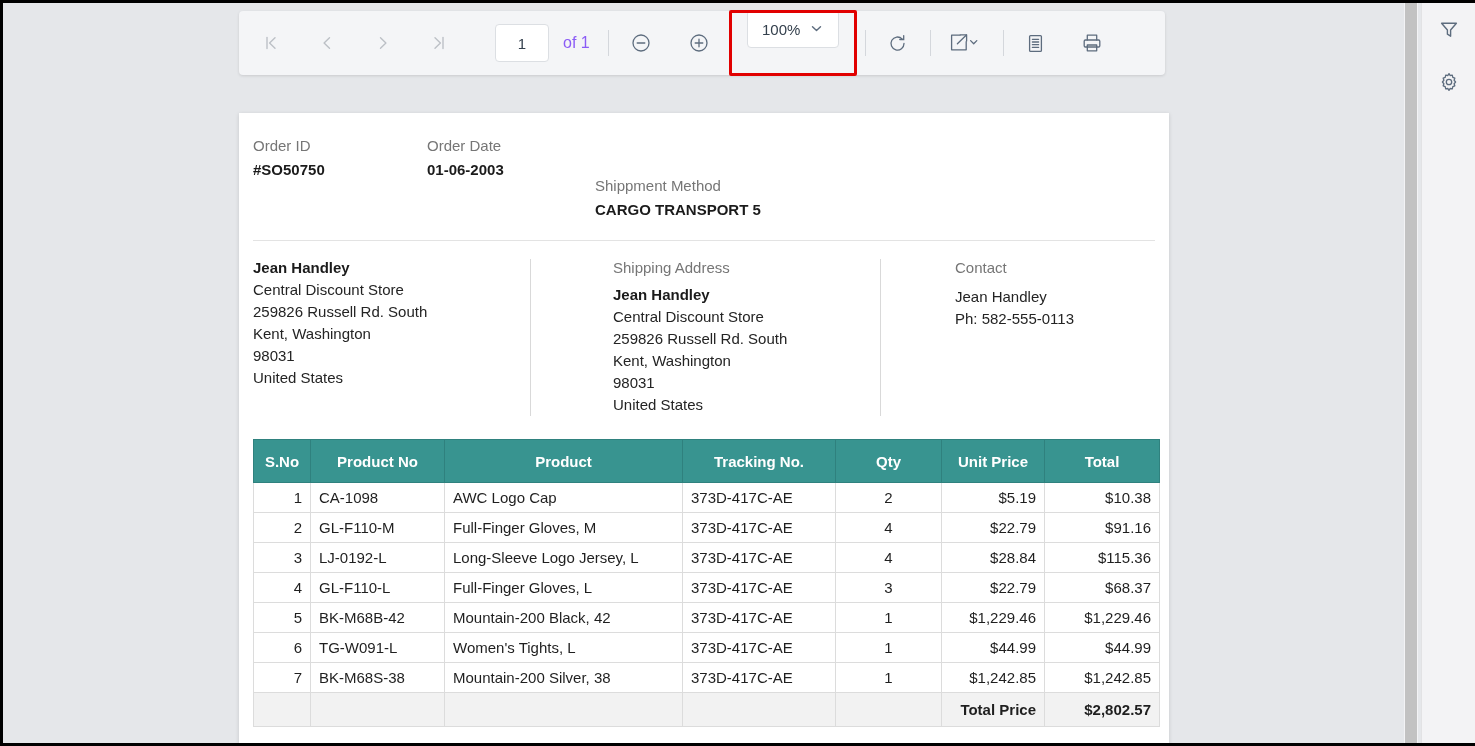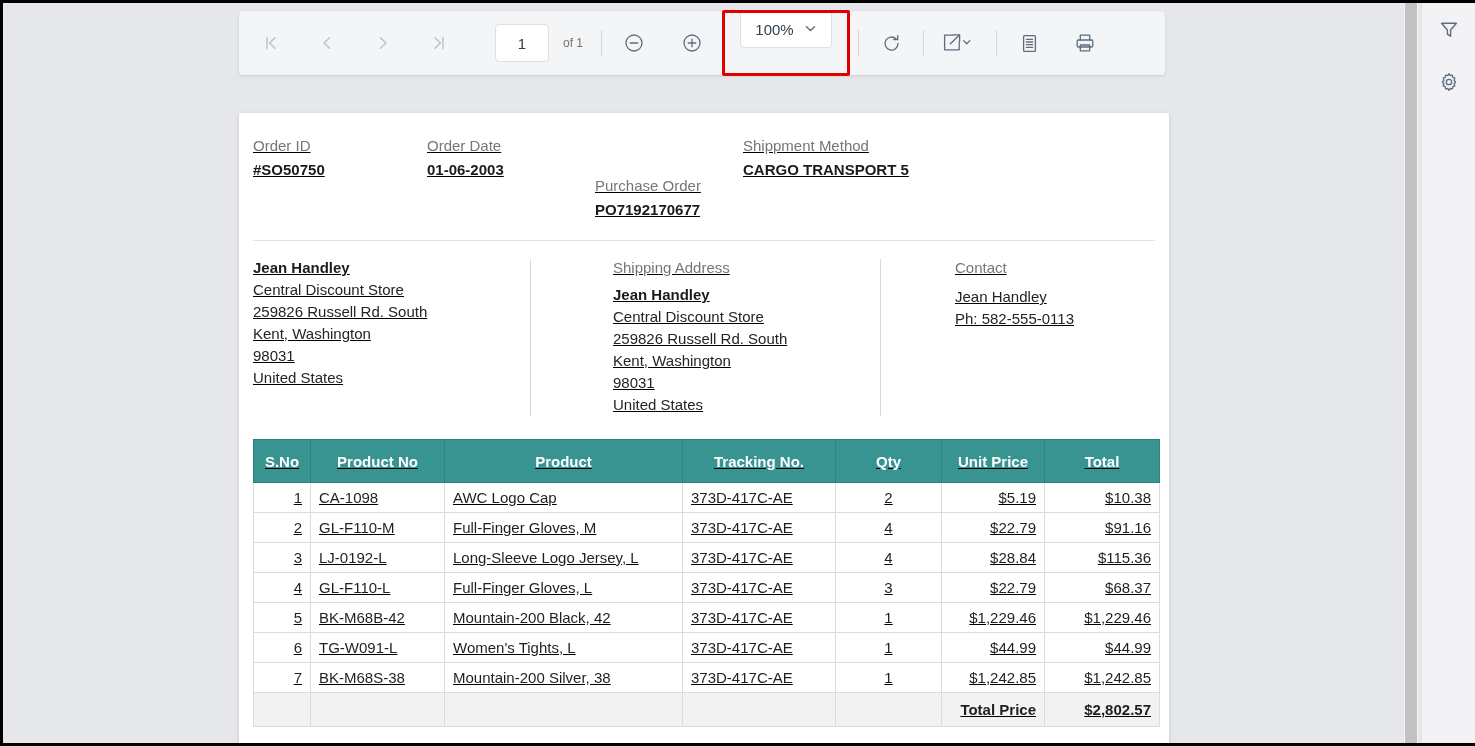--- a/index.html
+++ b/index.html
@@ -78,22 +78,22 @@
     border-radius: 4px;
     font-family: "Liberation Sans", sans-serif;
     font-size: 15px;
     color: #34404d;
     text-align: center;
     outline: none;
     flex: none;
   }
 
   .page-of {
-    font-size: 12px;
-    color: #737373;
+    font-size: 16px;
+    color: #8b5cf6;
     margin: 0 0 0 14px;
     white-space: nowrap;
     flex: none;
   }
 
   .zoom-wrap {
     position: relative;
     flex: none;
     width: 128px;
     height: 66px;
@@ -144,21 +144,21 @@
     align-items: center;
     padding: 0 14px 0 14px;
   }
   .doc-title {
     color: #ffffff;
     font-size: 20px;
     font-weight: bold;
     letter-spacing: .2px;
   }
 
-  .doc-body { padding: 0 14px; text-decoration: underline; }
+  .doc-body { padding: 0 14px; }
 
   
   .meta-row {
     display: flex;
     padding: 24px 0 22px 0;
     border-bottom: 1px solid #e3e3e3;
   }
   .meta-cell { flex: none; }
   .meta-cell:nth-child(1) { width: 174px; }
   .meta-cell:nth-child(2) { width: 168px; }
@@ -430,24 +430,20 @@
       <div class="doc-body">
 
         <div class="meta-row">
           <div class="meta-cell">
             <div class="meta-label">Order ID</div>
             <div class="meta-value">#SO50750</div>
           </div>
           <div class="meta-cell">
             <div class="meta-label">Order Date</div>
             <div class="meta-value">01-06-2003</div>
-          </div>
-          <div class="meta-cell">
-            <div class="meta-label">Purchase Order</div>
-            <div class="meta-value">PO7192170677</div>
           </div>
           <div class="meta-cell">
             <div class="meta-label">Shippment Method</div>
             <div class="meta-value">CARGO TRANSPORT 5</div>
           </div>
         </div>
 
         <div class="addr-row">
 
           <div class="addr-col billing">

